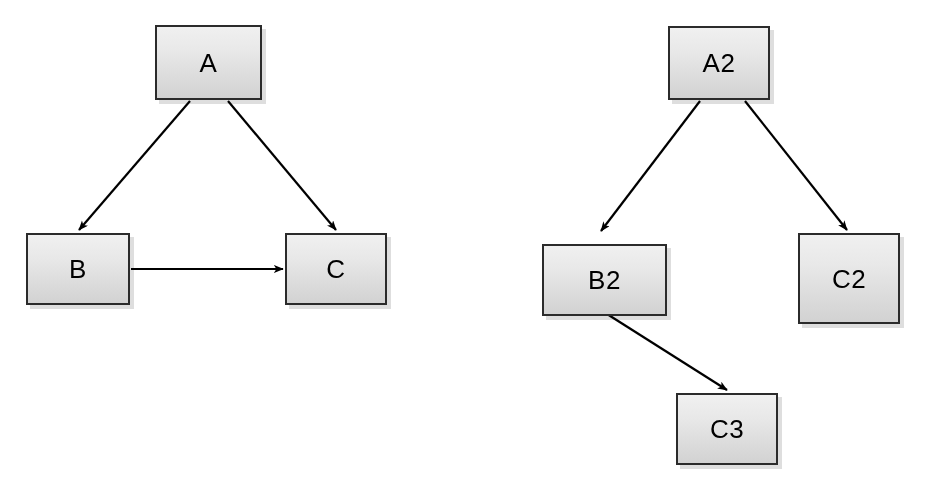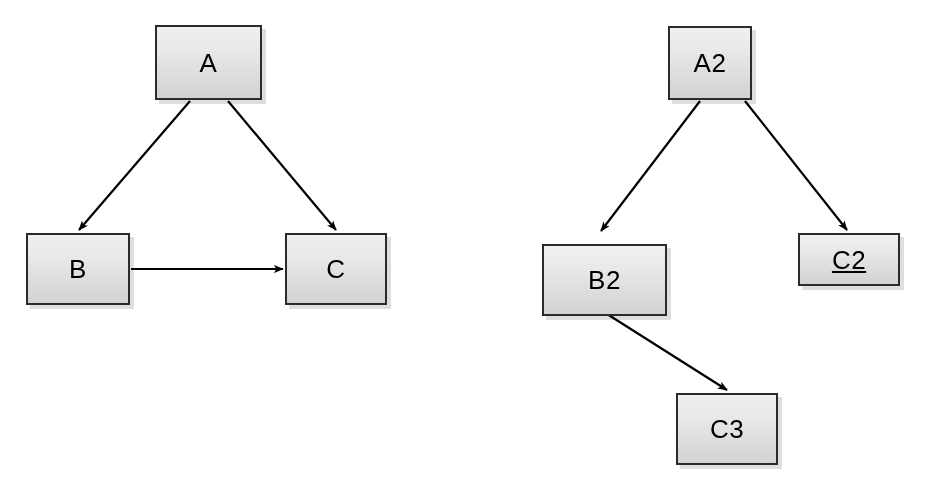--- a/index.html
+++ b/index.html
@@ -71,27 +71,27 @@
   <div id="nodes">
       <div class="node" style="left: 155px; top: 25px; width: 107px; height: 75px;">
         <span class="node-label">A</span>
       </div>
       <div class="node" style="left: 26px; top: 233px; width: 104px; height: 72px;">
         <span class="node-label">B</span>
       </div>
       <div class="node" style="left: 285px; top: 233px; width: 102px; height: 72px;">
         <span class="node-label">C</span>
       </div>
-      <div class="node" style="left: 668px; top: 26px; width: 84px; height: 74px;">
+      <div class="node" style="left: 668px; top: 26px; width: 102px; height: 74px;">
         <span class="node-label">A2</span>
       </div>
       <div class="node" style="left: 542px; top: 244px; width: 125px; height: 72px;">
         <span class="node-label">B2</span>
       </div>
-      <div class="node" style="left: 798px; top: 233px; width: 102px; height: 53px; text-decoration: underline;">
+      <div class="node" style="left: 798px; top: 233px; width: 102px; height: 91px;">
         <span class="node-label">C2</span>
       </div>
       <div class="node" style="left: 676px; top: 393px; width: 102px; height: 72px; text-align: right;">
         <span class="node-label">C3</span>
       </div>
     </div>
 
 </div>
 
 </body></html>

